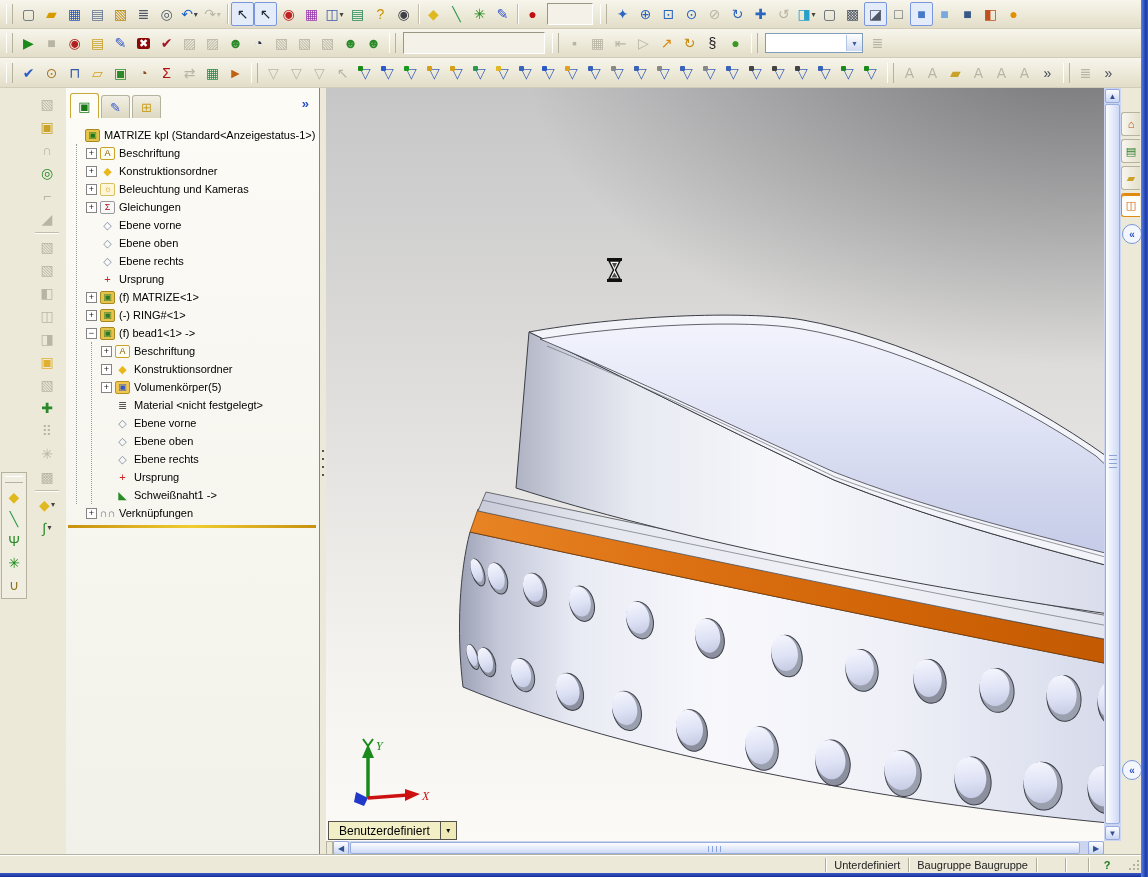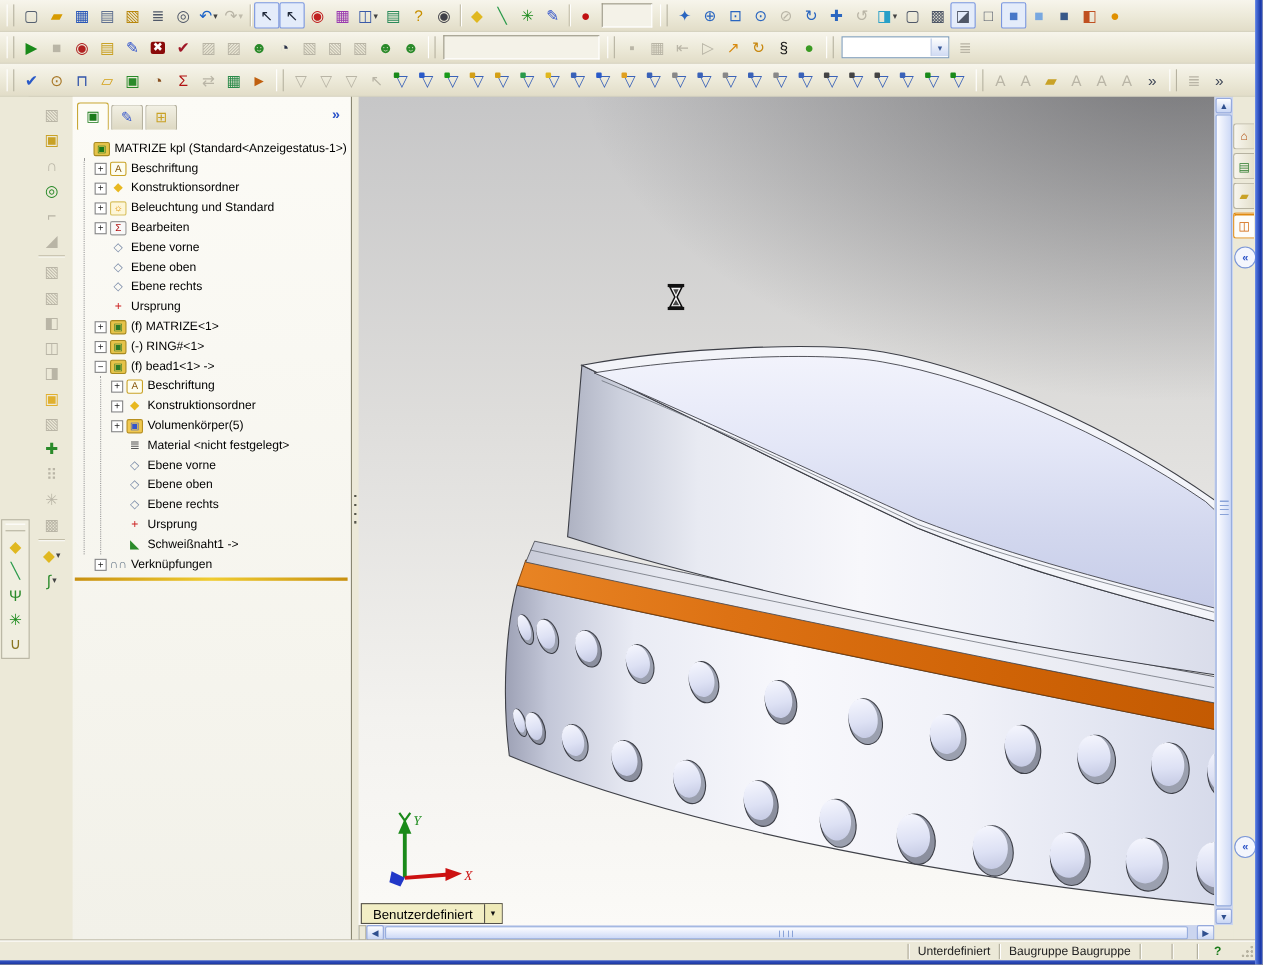--- a/index.html
+++ b/index.html
@@ -615,26 +615,26 @@
           <span class="tlabel">Beschriftung</span>
         </div>
         <div class="trow" style="padding-left: 20px;">
           <span class="ebox">+</span>
           <span class="ticon" style="color: rgb(232, 184, 32);">◆</span>
           <span class="tlabel">Konstruktionsordner</span>
         </div>
         <div class="trow" style="padding-left: 20px;">
           <span class="ebox">+</span>
           <span class="ticon" style="color: rgb(224, 144, 0); background: rgb(253, 246, 216); border: 1px solid rgb(216, 192, 96); border-radius: 2px; font-size: 9px;">☼</span>
-          <span class="tlabel">Beleuchtung und Standard</span>
+          <span class="tlabel">Beleuchtung und Kameras</span>
         </div>
         <div class="trow" style="padding-left: 20px;">
           <span class="ebox">+</span>
           <span class="ticon" style="color: rgb(176, 16, 16); background: rgb(248, 248, 248); border: 1px solid rgb(153, 153, 153); border-radius: 2px; font-size: 9px;">Σ</span>
-          <span class="tlabel">Bearbeiten</span>
+          <span class="tlabel">Gleichungen</span>
         </div>
         <div class="trow" style="padding-left: 20px;">
           <span style="width: 14px; flex: 0 0 auto;"></span>
           <span class="ticon" style="color: rgb(122, 139, 168);">◇</span>
           <span class="tlabel">Ebene vorne</span>
         </div>
         <div class="trow" style="padding-left: 20px;">
           <span style="width: 14px; flex: 0 0 auto;"></span>
           <span class="ticon" style="color: rgb(122, 139, 168);">◇</span>
           <span class="tlabel">Ebene oben</span>

